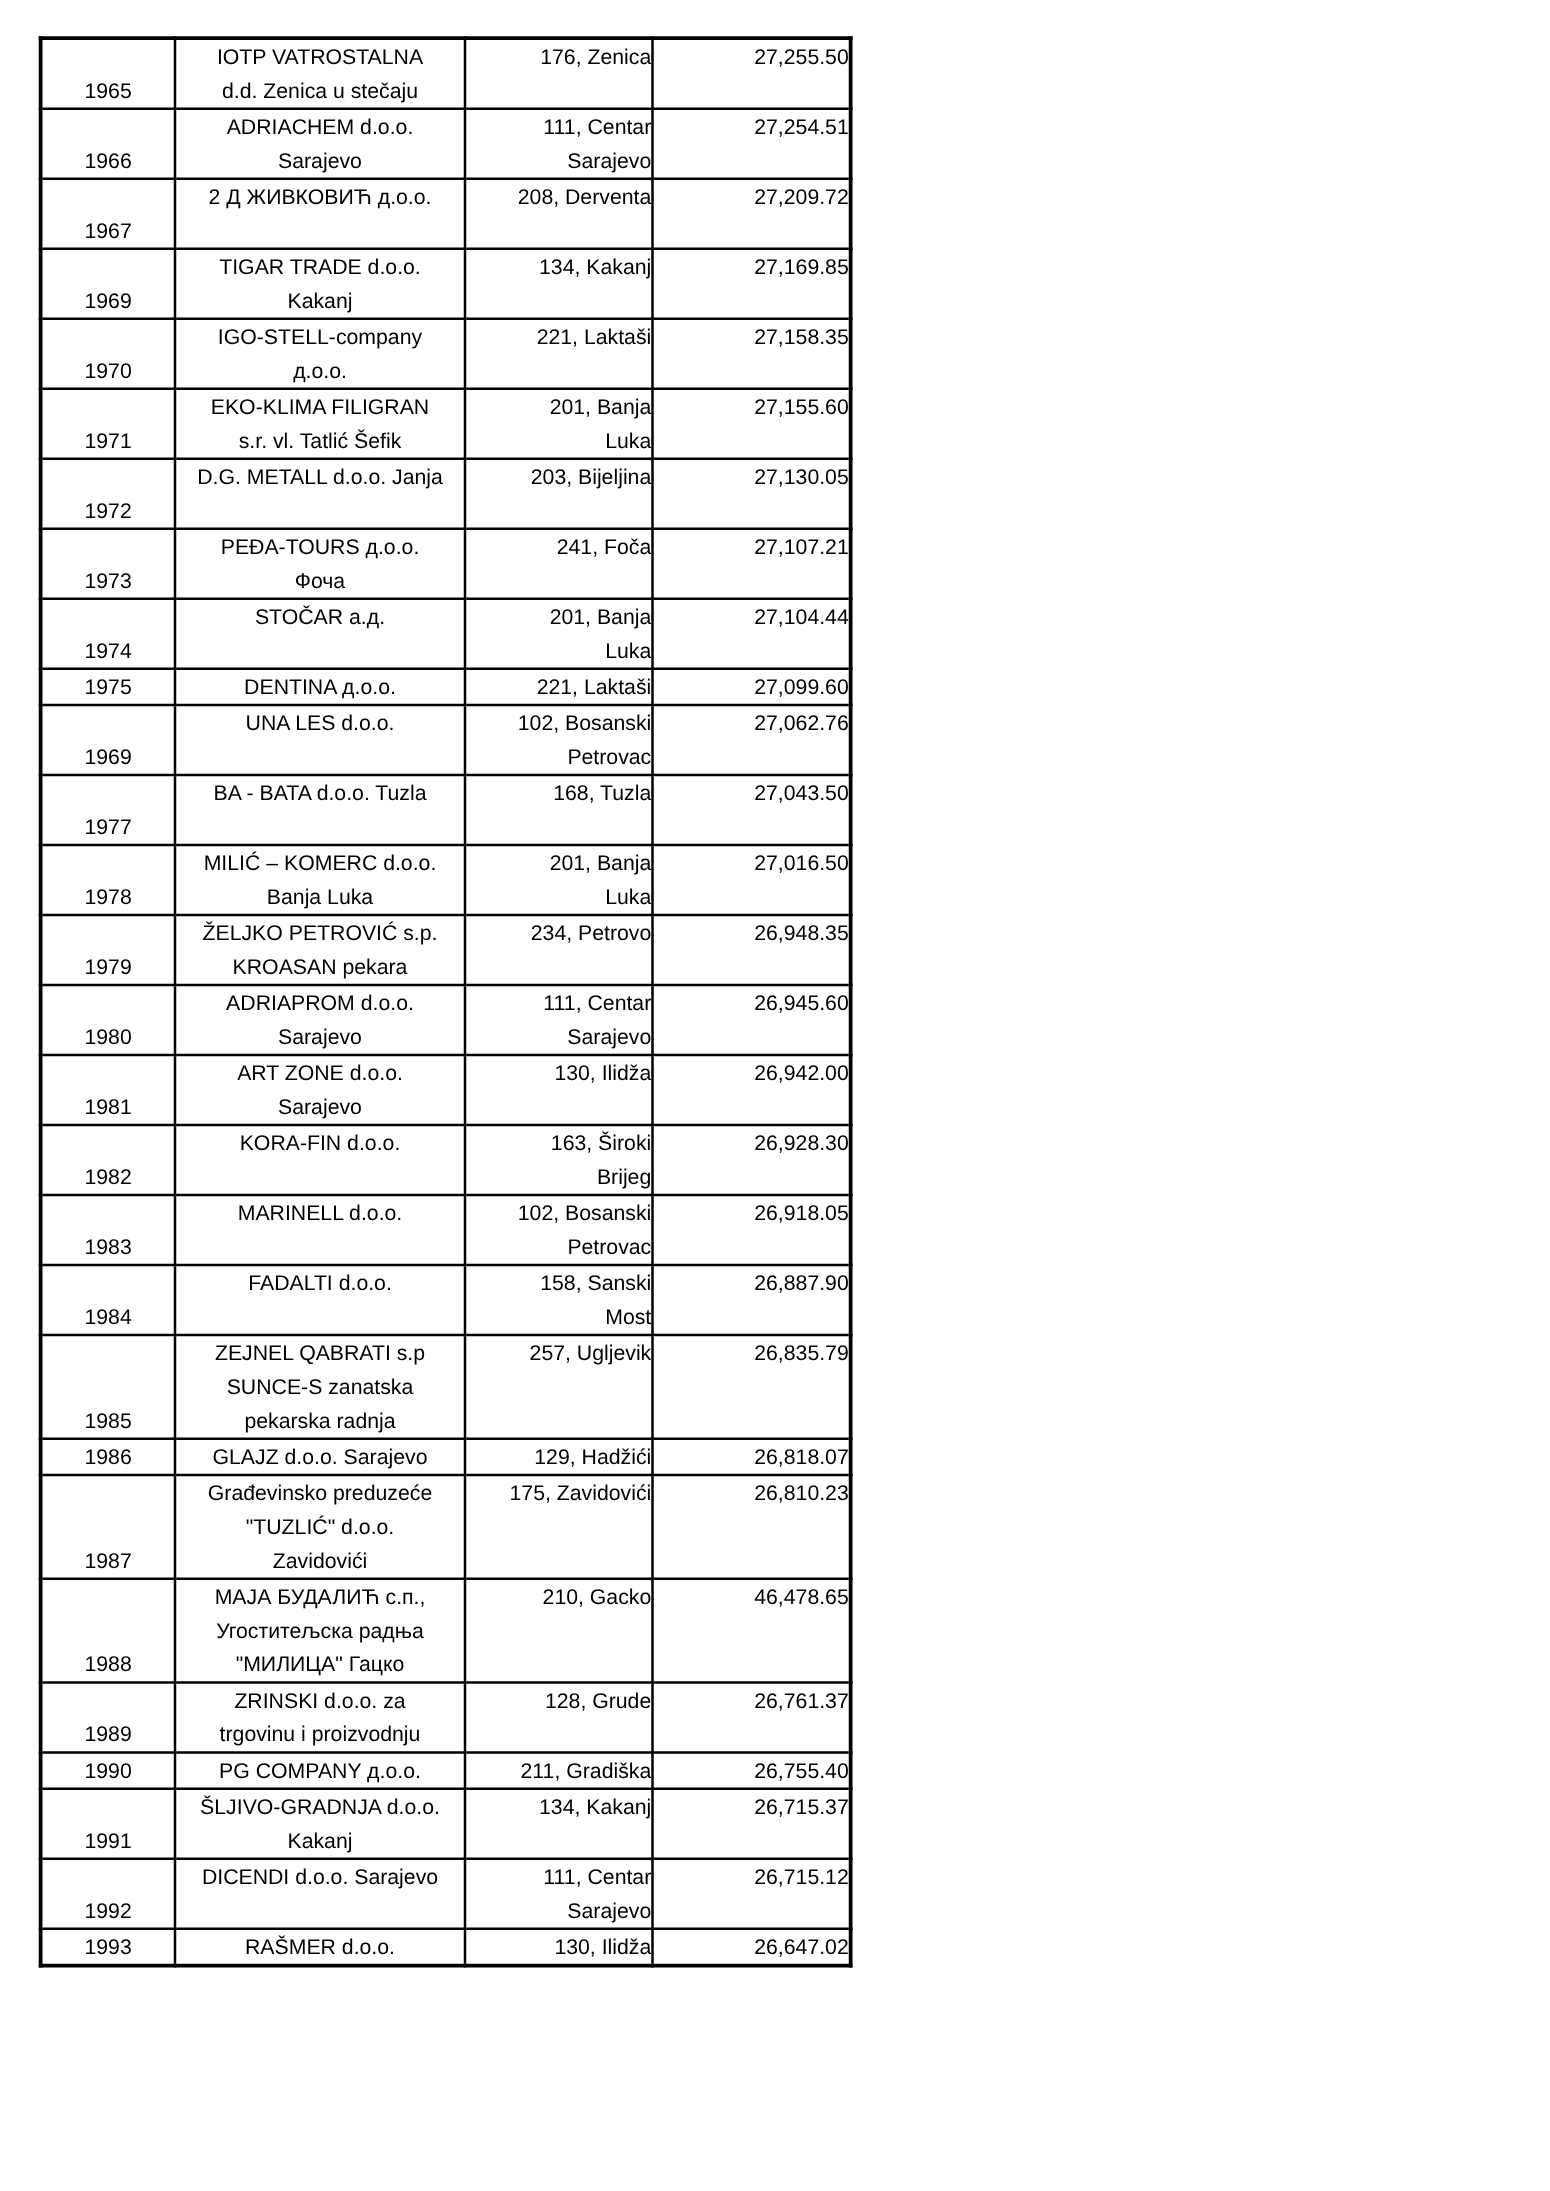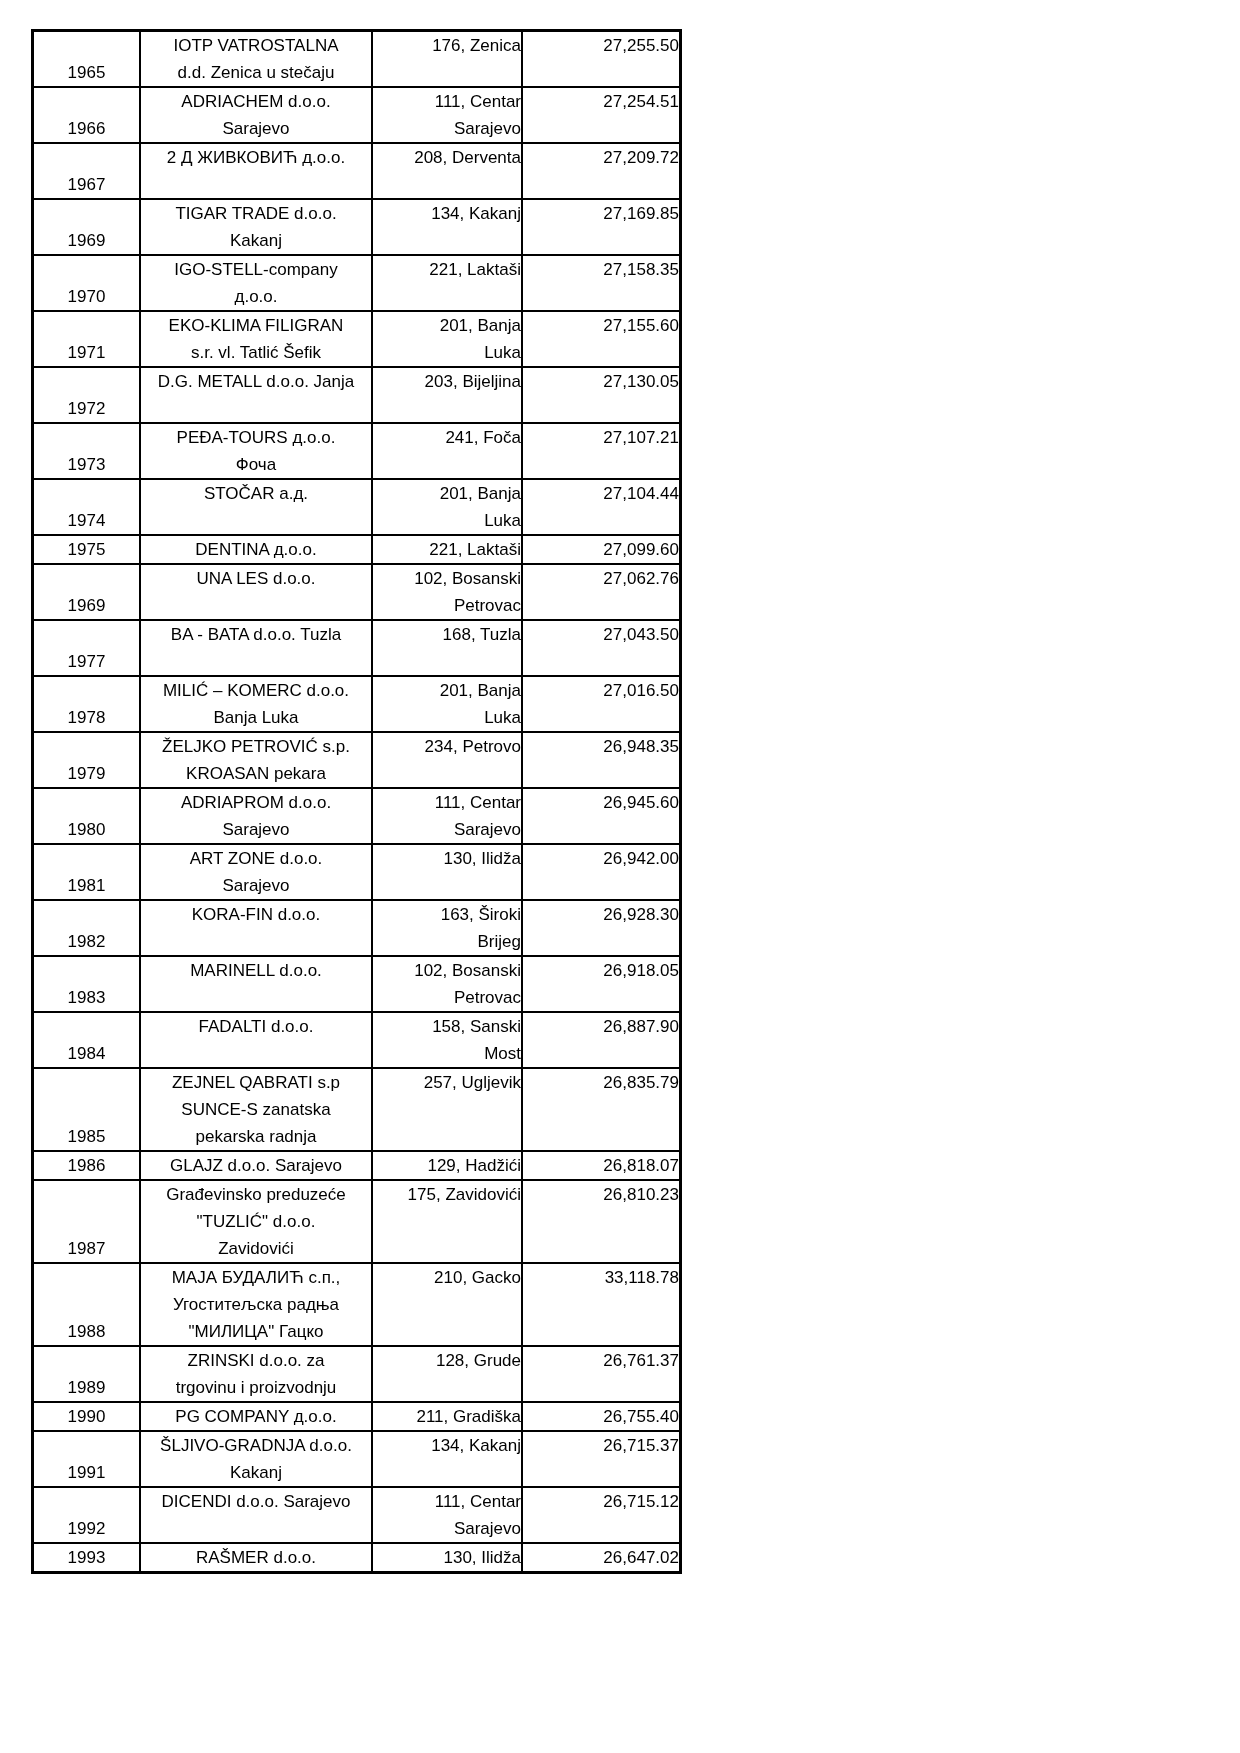--- a/index.html
+++ b/index.html
@@ -221,21 +221,21 @@
 Zavidovići</td>
           <td class="c-loc">175, Zavidovići</td>
           <td class="c-amt">26,810.23</td>
         </tr>
         <tr style="height: 83px;">
           <td class="c-no">1988</td>
           <td class="c-name">МАЈА БУДАЛИЋ с.п.,
 Угоститељска радња
 "МИЛИЦА" Гацко</td>
           <td class="c-loc">210, Gacko</td>
-          <td class="c-amt">33,118.78</td>
+          <td class="c-amt">46,478.65</td>
         </tr>
         <tr style="height: 56px;">
           <td class="c-no">1989</td>
           <td class="c-name">ZRINSKI d.o.o. za
 trgovinu i proizvodnju</td>
           <td class="c-loc">128, Grude</td>
           <td class="c-amt">26,761.37</td>
         </tr>
         <tr style="height: 29px;">
           <td class="c-no">1990</td>

